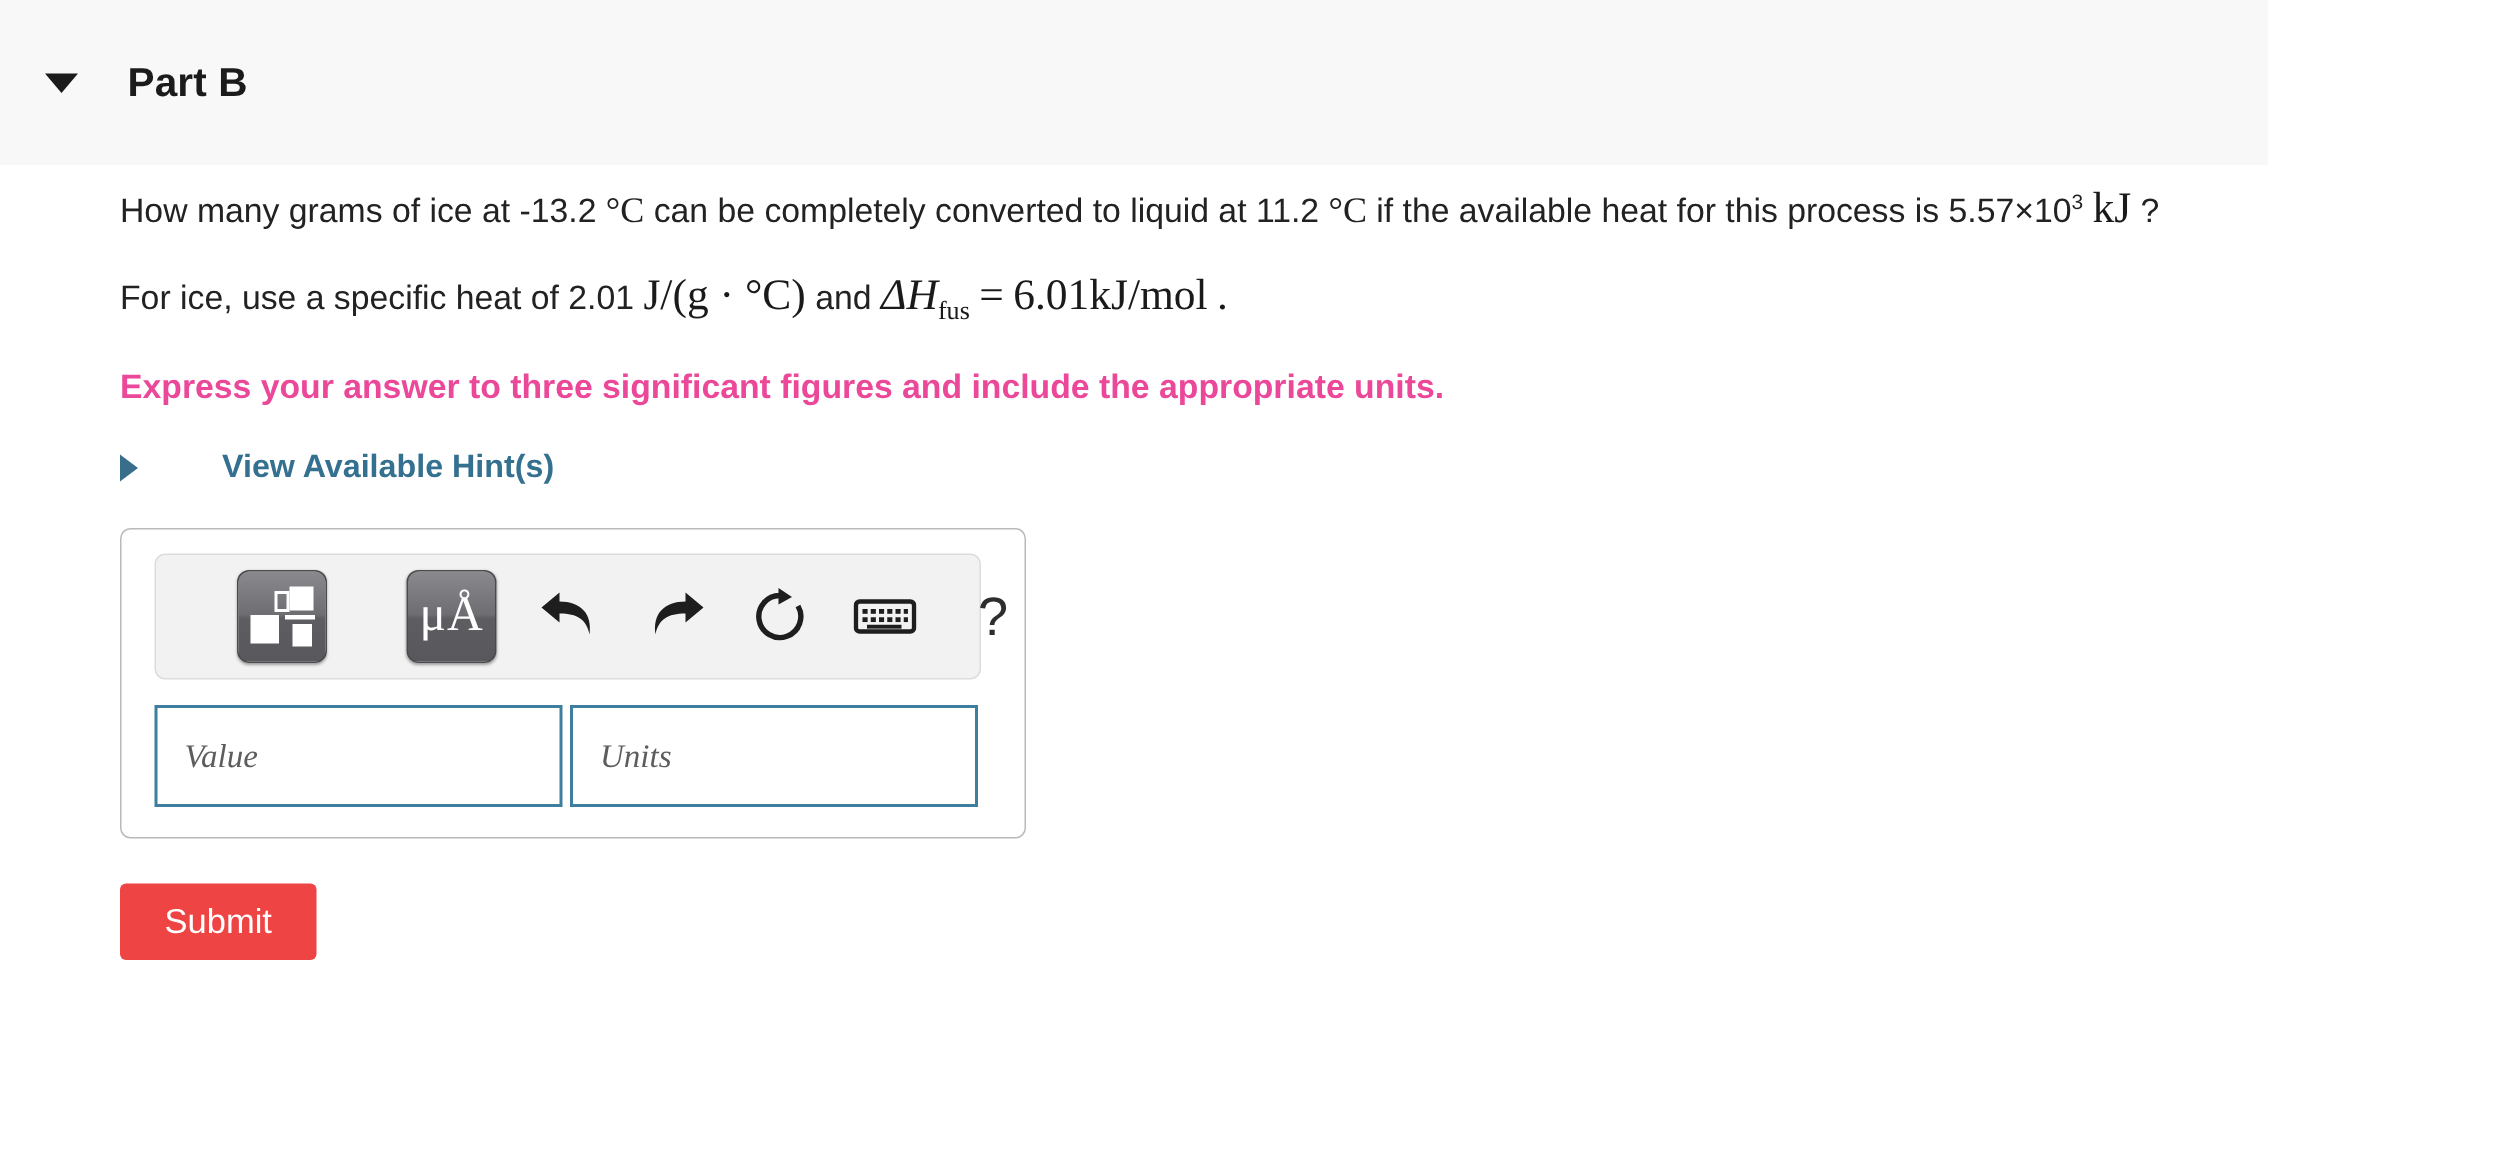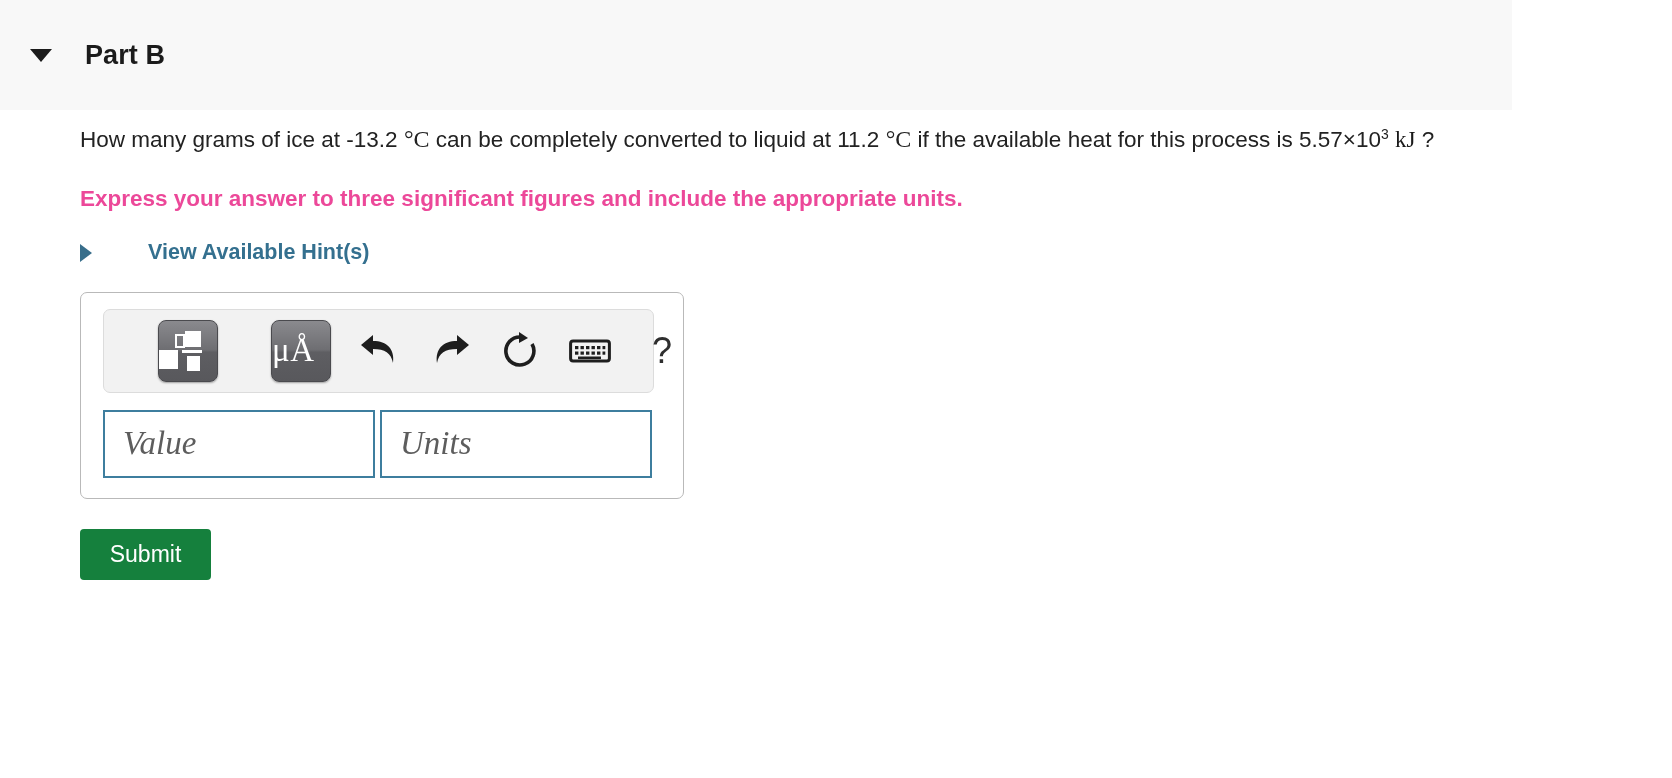--- a/index.html
+++ b/index.html
@@ -54,21 +54,21 @@
     font-size: 22.5px;
     line-height: 35px;
     color: #222;
     max-width: 1400px;
   }
   .qtext2 { margin-top: 21px; }
 
   
   .m {
     font-family: "Liberation Serif", serif;
-    font-size: 23px;
+    font-size: 29px;
     color: #1a1a1a;
     white-space: nowrap;
   }
   .m-italic { font-style: italic; }
   .sup { font-size: .62em; vertical-align: super; line-height: 0; }
   .sub { font-size: .60em; vertical-align: sub; line-height: 0; }
   .deg-c { font-family: "Liberation Serif", serif; font-size: 24px; }
   .nb { white-space: nowrap; }
 
   .bold-instr {
@@ -119,21 +119,21 @@
     align-items: center;
     padding-left: 12px;
   }
 
   .tb-btn {
     width: 60px; height: 62px;
     border-radius: 8px;
     background: linear-gradient(to bottom, #8a8a8e 0%, #6e6e72 48%, #5e5e62 52%, #58585c 100%);
     border: 1px solid #4a4a4e;
     box-shadow: 0 1px 2px rgba(0,0,0,.35);
-    display: flex; align-items: center; 
+    display: flex; align-items: center; justify-content: center;
     cursor: pointer;
     flex: none;
     margin-right: 11px;
     margin-left: 42px;
   }
   .tb-btn.units {
     color: #ffffff;
     font-family: "Liberation Serif", serif;
     font-size: 33px;
     line-height: 1;
@@ -190,31 +190,31 @@
     border: 2px solid #3e7e9e;
     background: #ffffff;
     display: flex;
     align-items: center;
     padding-left: 18px;
     cursor: text;
   }
   .field .ph {
     font-family: "Liberation Serif", serif;
     font-style: italic;
-    font-size: 33px;
+    font-size: 22px;
     color: #5d5d5d;
   }
   .field.value { width: 272px; }
   .field.units { width: 272px; margin-left: 5px; }
 
   
   .submit-btn {
     margin-top: 30px;
     width: 131px; height: 51px;
-    background: #15803d;
+    background: #ef4444;
     border: none;
     border-radius: 4px;
     color: #ffffff;
     font-family: "Liberation Sans", sans-serif;
     font-size: 23px;
     cursor: pointer;
     display: flex; align-items: center; justify-content: center;
   }
 </style>
 </head>
@@ -235,20 +235,29 @@
       <span class="deg-c">°C</span>
       <span>can be completely converted to liquid at 11.2</span>
       <span class="deg-c">°C</span>
       <span>if the available heat for this process is</span>
       <span class="nb"><span>5.57×10</span><span class="sup">3</span></span>
       <span class="m">kJ</span>
       <span>?</span>
     </div>
 
     
+    <div class="qtext qtext2">
+      <span>For ice, use a specific heat of 2.01</span>
+      <span class="m">J/(g · °C)</span>
+      <span>and</span>
+      <span class="m nb"><span class="m-italic">ΔH</span><span class="sub">fus</span></span>
+      <span class="m">=</span>
+      <span class="m">6.01kJ/mol</span>
+      <span class="m">.</span>
+    </div>
 
     
     <div class="bold-instr">Express your answer to three significant figures and include the appropriate units.</div>
 
     
     <div class="hints-row">
       <span class="hints-caret"></span>
       <span class="hints-label">View Available Hint(s)</span>
     </div>
 

